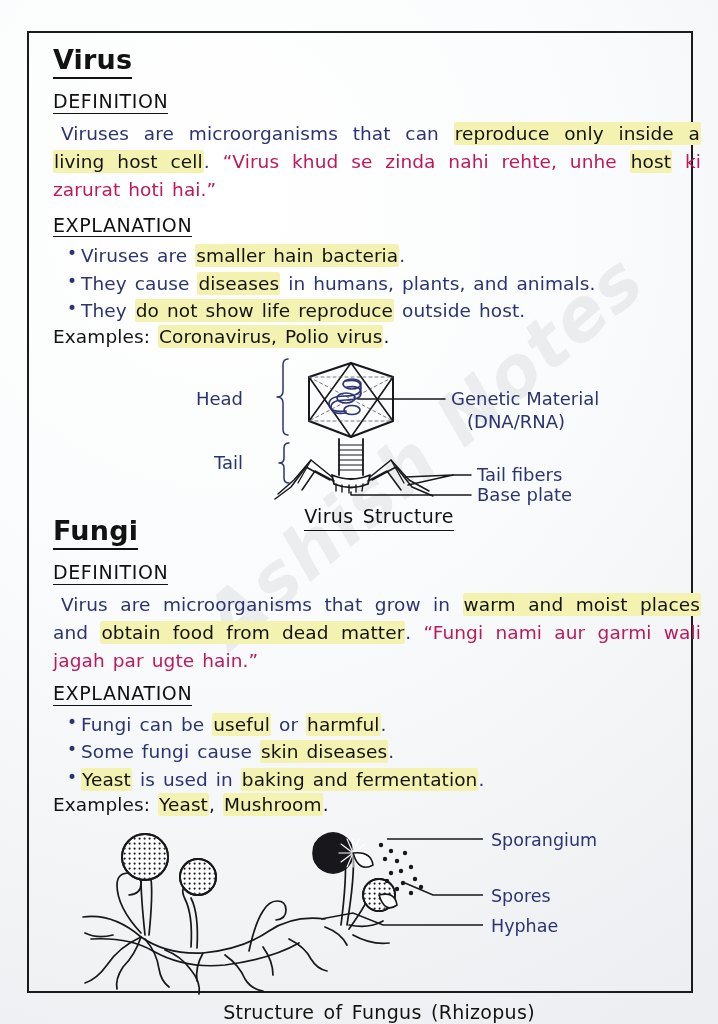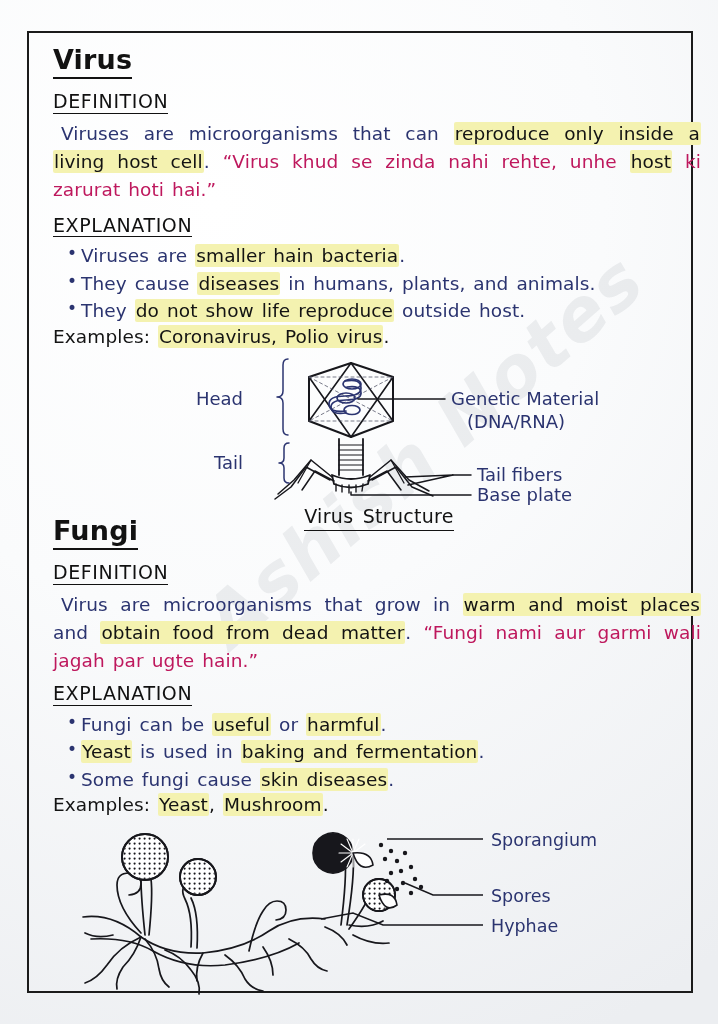--- a/index.html
+++ b/index.html
@@ -266,22 +266,22 @@
 
     <div class="para indent" style="margin-top:6px;width:648px;">
       <span>Virus are microorganisms that grow in </span><span class="hl">warm and moist places</span><span> and </span><span class="hl">obtain food from dead matter</span><span>. </span><span class="quote">“Fungi nami aur garmi wali jagah par ugte hain.”</span>
     </div>
 
     <div style="height:8px"></div>
     <div class="sub-head">EXPLANATION</div>
 
     <ul class="bullets" style="margin-top:5px;">
       <li><span>Fungi can be </span><span class="hl">useful</span><span> or </span><span class="hl">harmful</span><span>.</span></li>
+      <li><span>Some fungi cause </span><span class="hl">skin diseases</span><span>.</span></li>
       <li><span class="hl">Yeast</span><span> is used in </span><span class="hl">baking and fermentation</span><span>.</span></li>
-      <li><span>Some fungi cause </span><span class="hl">skin diseases</span><span>.</span></li>
     </ul>
 
     <div class="examples">
       <span>Examples: </span><span class="hl">Yeast</span><span>, </span><span class="hl">Mushroom</span><span>.</span>
     </div>
 
     
     <div class="figure" style="margin-top:2px;height:186px;">
       <svg width="652" height="186" viewBox="0 0 652 186">
         <defs>
@@ -361,16 +361,19 @@
 
         <g stroke="#17171c" stroke-width="1.5" fill="none">
           <line x1="334" y1="22" x2="430" y2="22"></line>
           <path d="M352,66 L380,78 L430,78"></path>
           <path d="M268,102 L300,96 L330,108 L430,108"></path>
         </g>
         <text class="lbl-sm" x="438" y="29">Sporangium</text>
         <text class="lbl-sm" x="438" y="85">Spores</text>
         <text class="lbl-sm" x="438" y="115">Hyphae</text>
       </svg>
+      <div class="fig-caption" style="margin-top:-6px;">
+        <span>Structure of Fungus (Rhizopus)</span>
+      </div>
     </div>
   </div>
 
 </div>
 
 </body></html>

